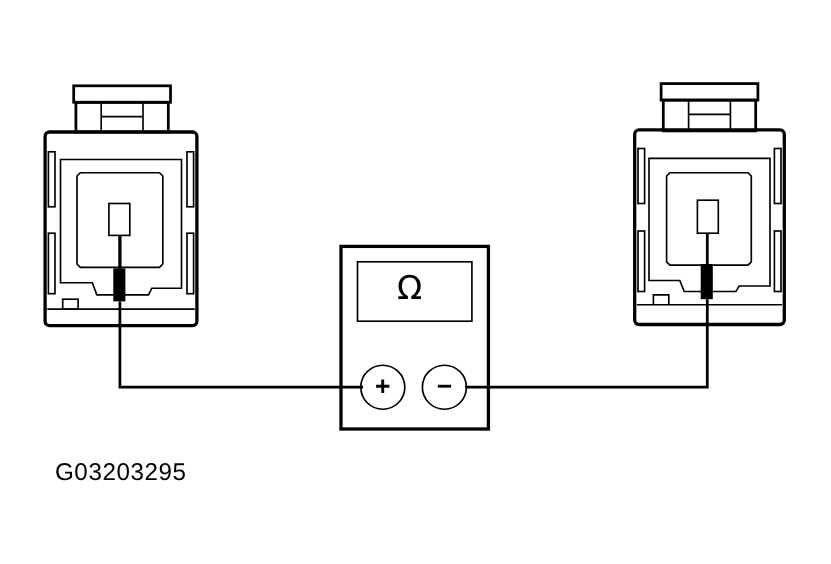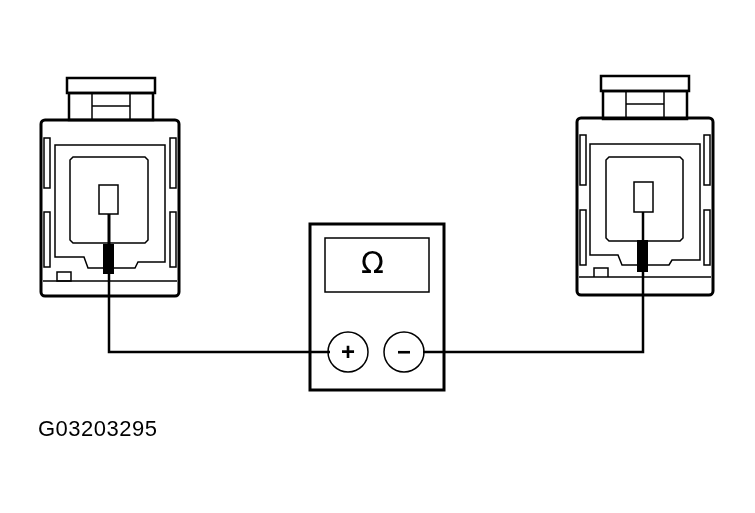--- a/index.html
+++ b/index.html
@@ -1,18 +1,18 @@
 <!DOCTYPE html>
 <html><head>
 <meta charset="utf-8">
 <style>
   html,body{margin:0;padding:0;background:#ffffff;}
   body{width:755px;height:513px;position:relative;overflow:hidden;font-family:"Liberation Sans",sans-serif;}
   svg{position:absolute;left:0;top:0;}
-  .label{position:absolute;left:38px;top:416px;font-size:22px;color:#000;letter-spacing:0.5px;}
+  .label{position:absolute;left:50px;top:416px;font-size:22px;color:#000;letter-spacing:0.5px;}
 </style>
 </head>
 <body>
 
 <svg width="755" height="513" viewBox="0 0 755 513">
 
   <g fill="none" stroke="#000">
     <rect x="67" y="78" width="88" height="15" stroke-width="2.5"></rect>
     <rect x="69" y="93" width="84" height="27" stroke-width="2.5"></rect>
     <line x1="92" y1="93" x2="92" y2="120" stroke-width="1.5"></line>

